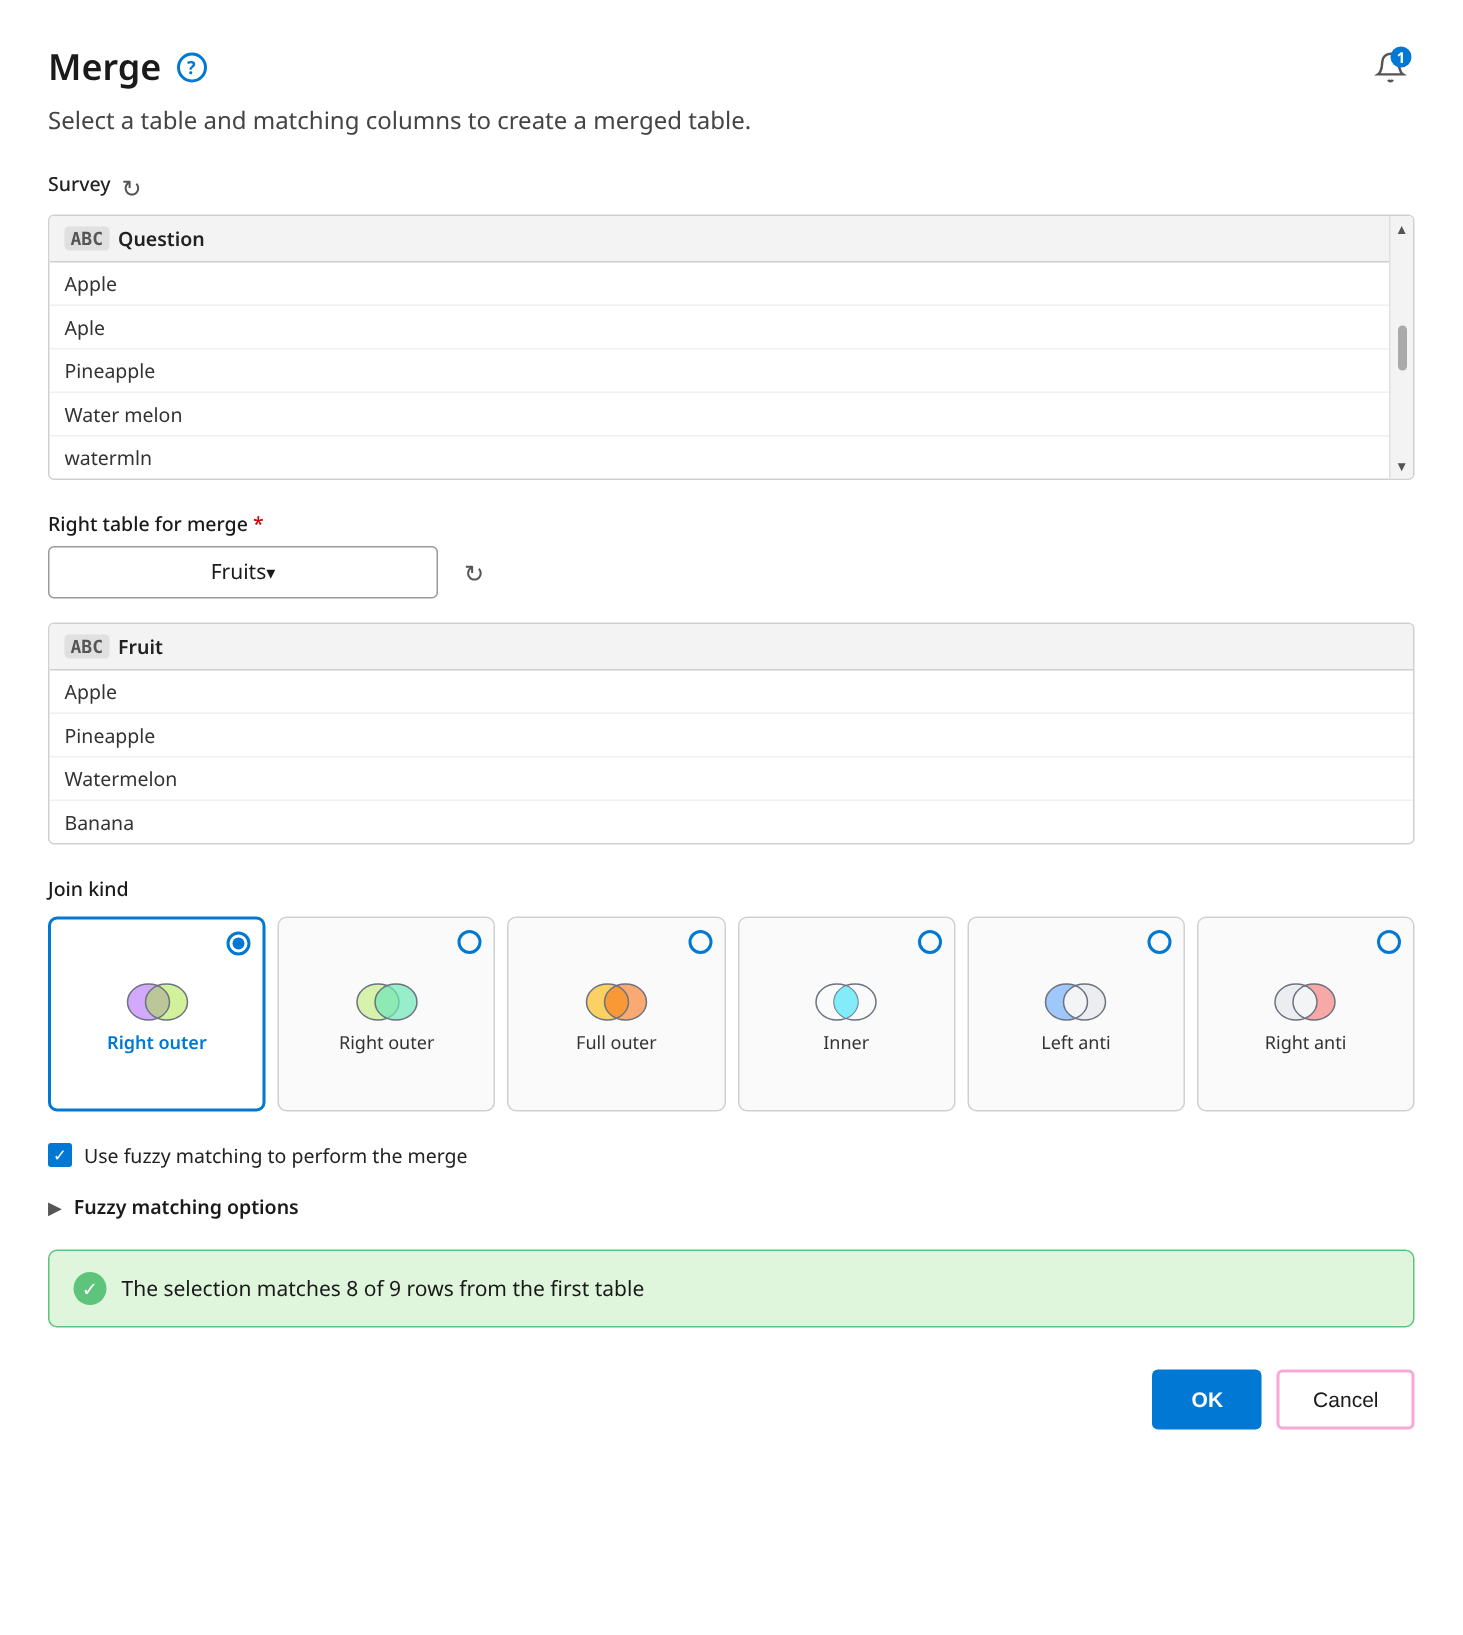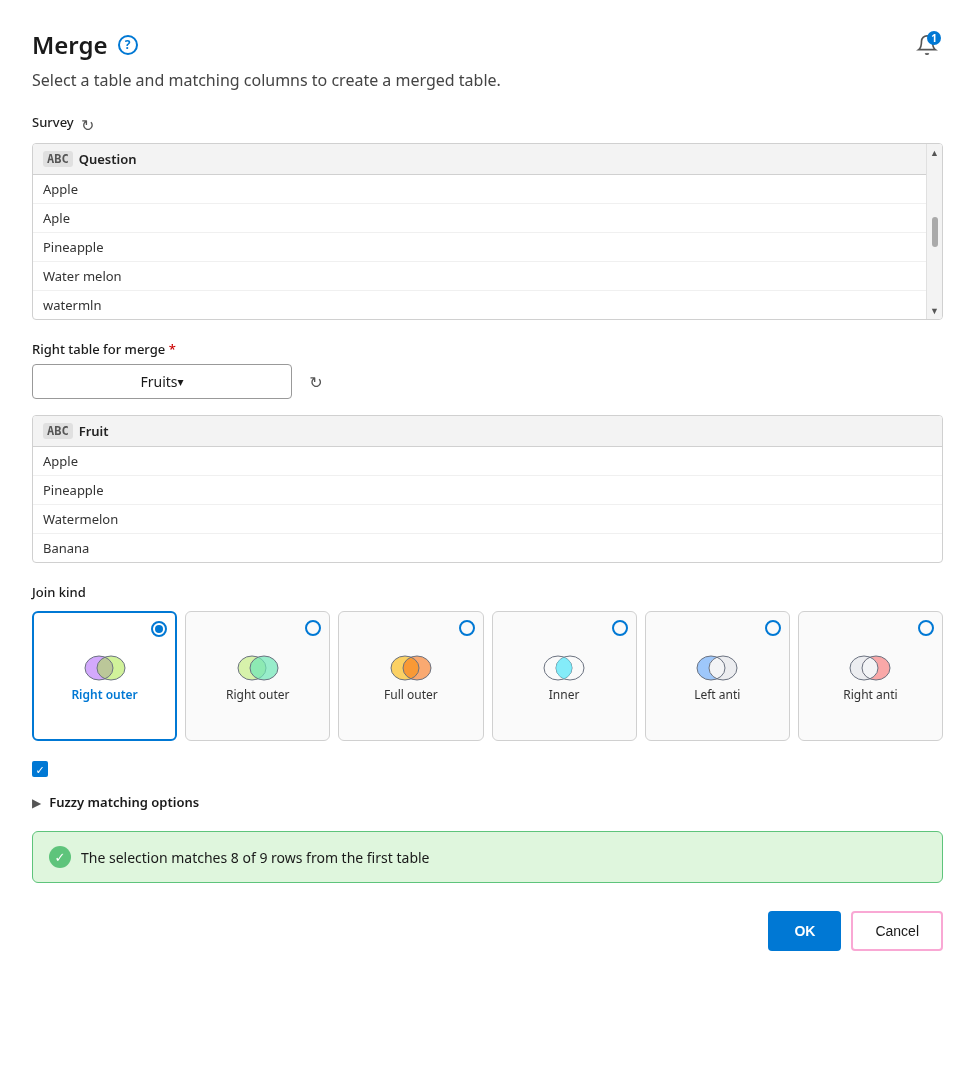--- a/index.html
+++ b/index.html
@@ -439,20 +439,21 @@
       <ellipse cx="20" cy="18" rx="14" ry="12" fill="none" stroke="#6b7280" stroke-width="1"></ellipse>
       <ellipse cx="32" cy="18" rx="14" ry="12" fill="none" stroke="#6b7280" stroke-width="1"></ellipse>
     </svg>
     <span class="join-label">Right anti</span>
   </div>
 
 </div>
 
 <div class="fuzzy-row">
   <div class="checkbox">✓</div>
+  <span class="fuzzy-label">Use fuzzy matching to perform the merge</span>
 </div>
 
 <div class="fuzzy-options-row">
   <span class="expand-icon">▶</span>
   <span class="fuzzy-options-label">Fuzzy matching options</span>
 </div>
 
 <div class="success-bar">
   <div class="success-icon">✓</div>
   <span class="success-text">The selection matches 8 of 9 rows from the first table</span>

